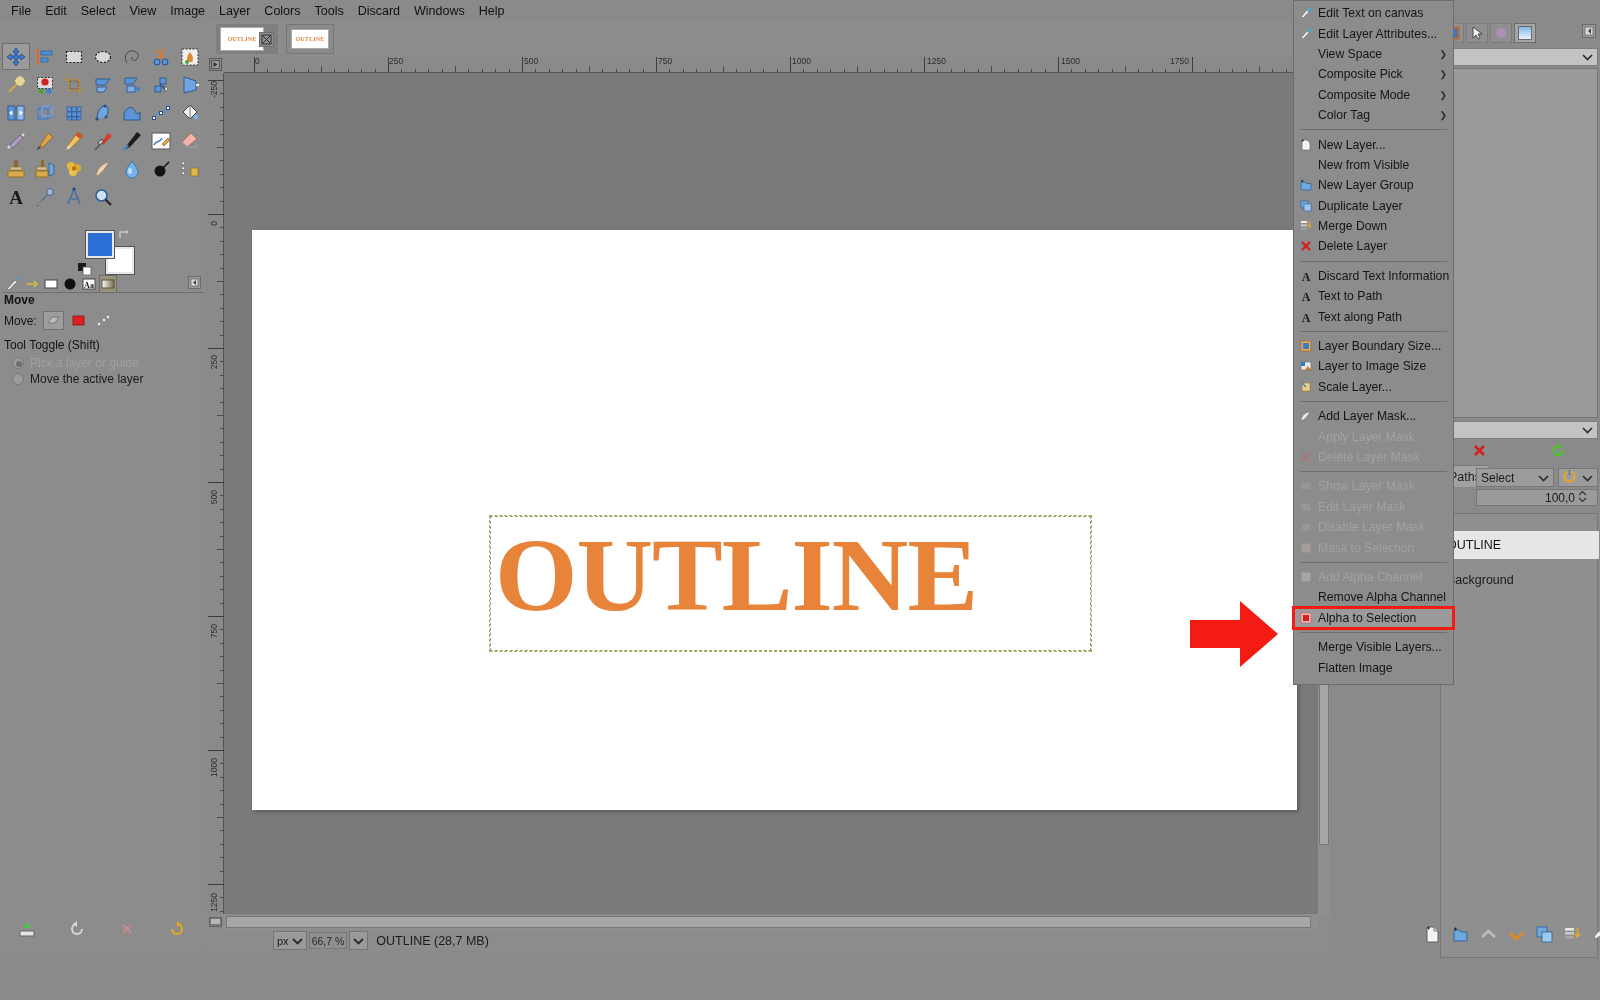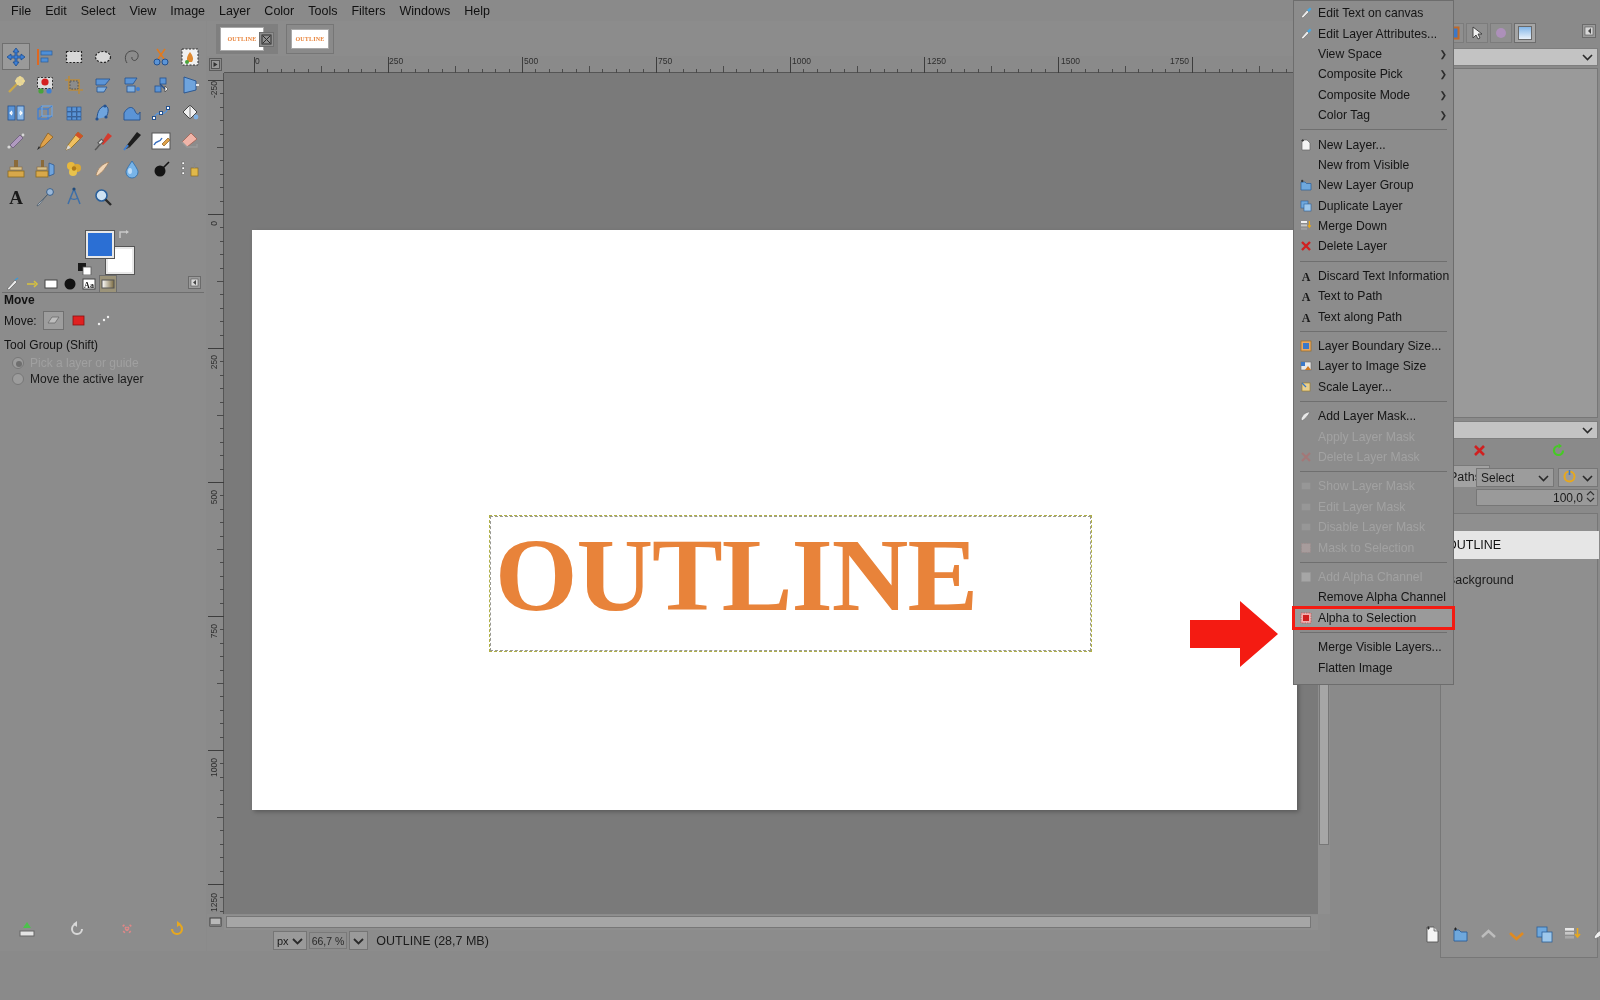--- a/index.html
+++ b/index.html
@@ -145,21 +145,21 @@
   .rd-tab.act { background:#a5a5a5; border-color:#6d6d6d; }
   .rd-menu { position:absolute; right:4px; top:3px; width:14px; height:14px; border:1px solid #6b6b6b; background:#9a9a9a; }
   .rd-combo { position:absolute; background:#c3c3c3; border:1px solid #7e7e7e; height:18px;
               display:flex; align-items:center; justify-content:flex-end; padding-right:4px; }
   .rd-panel { position:absolute; background:#8f8f8f; border:1px solid #777; }
   .lyr-row { position:absolute; display:flex; align-items:center; font-size:12.5px; padding-left:6px; }
   .lyr-row.sel { background:#e6e6e6; color:#111; }
   .blend-combo { position:absolute; background:#9c9c9c; border:1px solid #777; height:19px;
                  display:flex; align-items:center; justify-content:space-between; padding:0 4px; font-size:12px; }
   .opacity-field { position:absolute; background:#9a9a9a; border:1px solid #777; height:17px;
-                   display:flex; align-items:center; justify-content:flex-end; padding-right:2px; font-size:12px; }
+                   display:flex; align-items:center; justify-content:flex-end; padding-right:10px; font-size:12px; }
   .rd-bottom { position:absolute; left:88px; bottom:2px; width:182px; height:26px; display:flex;
                align-items:center; gap:11px; padding-left:6px; }
 
   
   .ctxmenu {
     position:absolute; left:1293px; top:0px; width:161px; background:#8c8c8c;
     border:1px solid #6d6d6d; padding: 2px 0 6px 0;
   }
   .ctxmenu .row {
     display:flex; align-items:center; height:20.4px; padding-left:6px; gap:6px;
@@ -180,23 +180,23 @@
 
 <div id="app">
 
   <div class="menubar">
     <div class="mi">File</div>
     <div class="mi">Edit</div>
     <div class="mi">Select</div>
     <div class="mi">View</div>
     <div class="mi">Image</div>
     <div class="mi">Layer</div>
-    <div class="mi">Color</div>
+    <div class="mi">Colors</div>
     <div class="mi">Tools</div>
-    <div class="mi">Filters</div>
+    <div class="mi">Discard</div>
     <div class="mi">Windows</div>
     <div class="mi">Help</div>
   </div>
 
   <div class="toolbox">
     <div class="tool-grid">
 
       <div class="tool sel">
         <svg width="20" height="20" viewBox="0 0 20 20">
             <path d="M10 1 L13 5 H11 V9 H15 V7 L19 10 L15 13 V11 H11 V15 H13 L10 19 L7 15 H9 V11 H5 V13 L1 10 L5 7 V9 H9 V5 H7 Z" fill="#3e7fd4" stroke="#1b4d8f" stroke-width=".8"></path>
@@ -553,21 +553,21 @@
           </span>
           <span class="seg-btn">
             <svg width="15" height="13" viewBox="0 0 15 13">
                 <circle cx="3" cy="10" r="1.2" fill="#f0f0f0"></circle>
                 <circle cx="8" cy="6" r="1.2" fill="#f0f0f0"></circle>
                 <circle cx="12" cy="3" r="1.2" fill="#f0f0f0"></circle>
               </svg>
           </span>
         </span>
       </div>
-      <div class="opt-sub">Tool Group  (Shift)</div>
+      <div class="opt-sub">Tool Toggle  (Shift)</div>
       <div class="radio-row">
         <span class="radio on"></span>
         <span class="radio-lbl dim">Pick a layer or guide</span>
       </div>
       <div class="radio-row">
         <span class="radio"></span>
         <span class="radio-lbl">Move the active layer</span>
       </div>
     </div>
 

